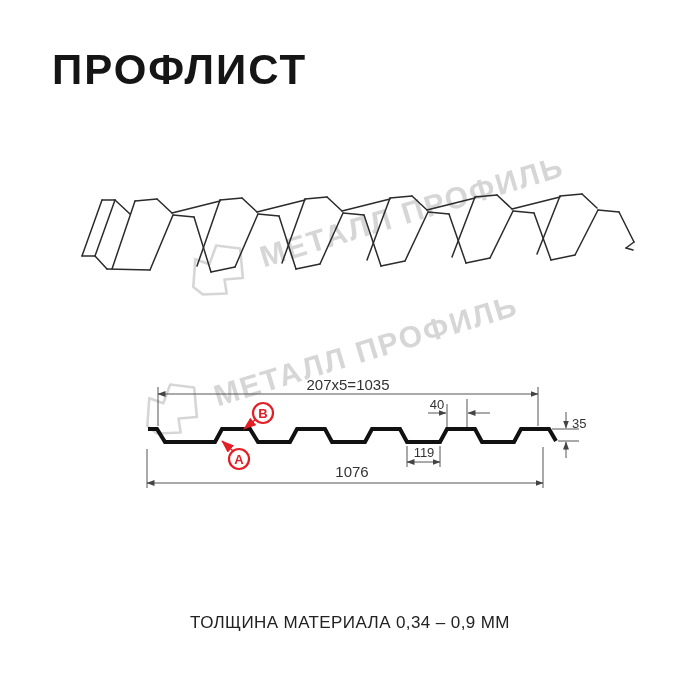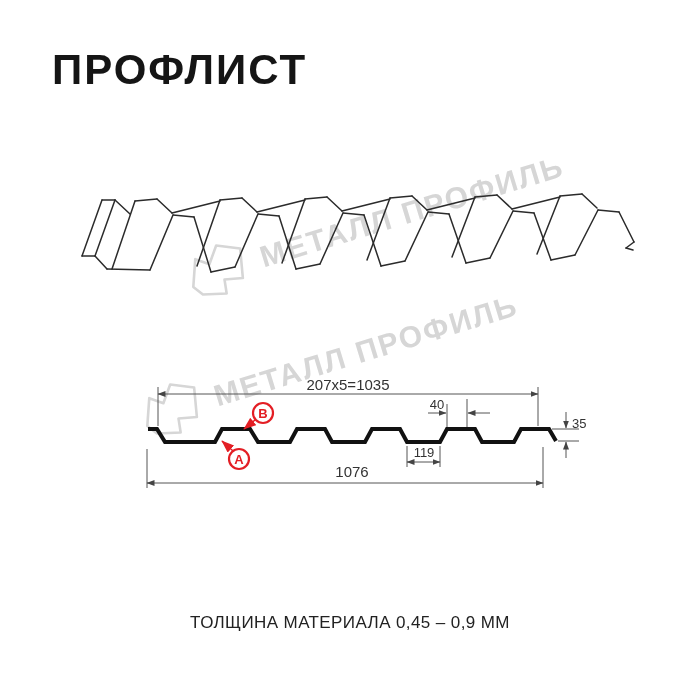--- a/index.html
+++ b/index.html
@@ -152,14 +152,14 @@
       <line x1="255" y1="420" x2="244" y2="429" stroke="#e31e24" stroke-width="1.6" marker-end="url(#arrRed)"></line>
       <circle cx="263" cy="413" r="10" fill="#fff" stroke="#e31e24" stroke-width="2.2"></circle>
       <text class="red-label" x="263" y="418" text-anchor="middle">B</text>
 
       <line x1="233" y1="451" x2="222" y2="441" stroke="#e31e24" stroke-width="1.6" marker-end="url(#arrRed)"></line>
       <circle cx="239" cy="459" r="10" fill="#fff" stroke="#e31e24" stroke-width="2.2"></circle>
       <text class="red-label" x="239" y="464" text-anchor="middle">A</text>
     </g>
   </svg>
 
-  <div class="footer">ТОЛЩИНА МАТЕРИАЛА 0,45 – 0,9 ММ</div>
+  <div class="footer">ТОЛЩИНА МАТЕРИАЛА 0,34 – 0,9 ММ</div>
 </div>
 
 </body></html>

